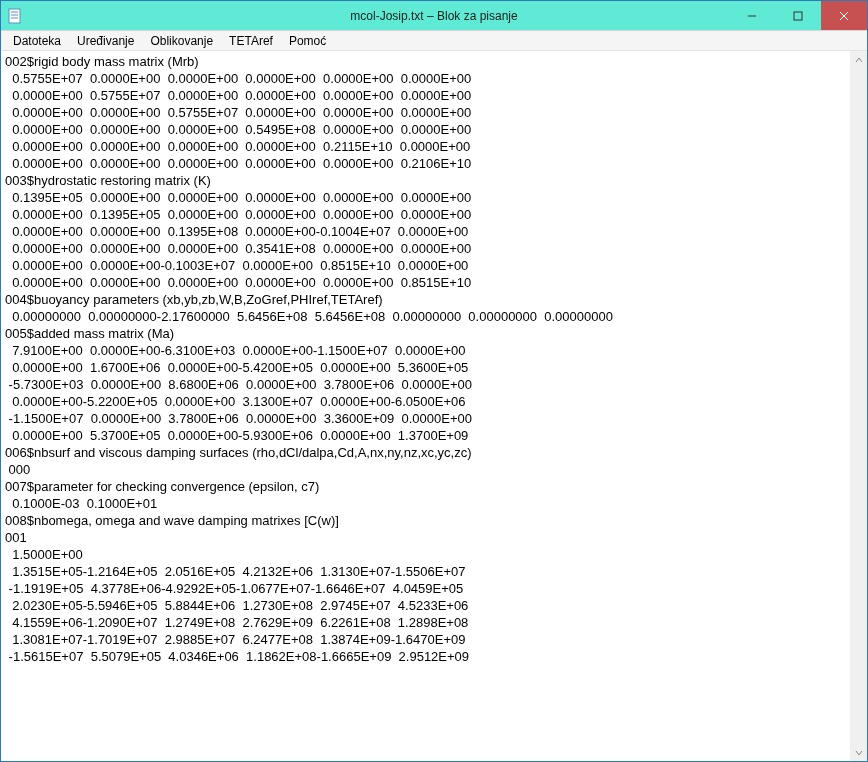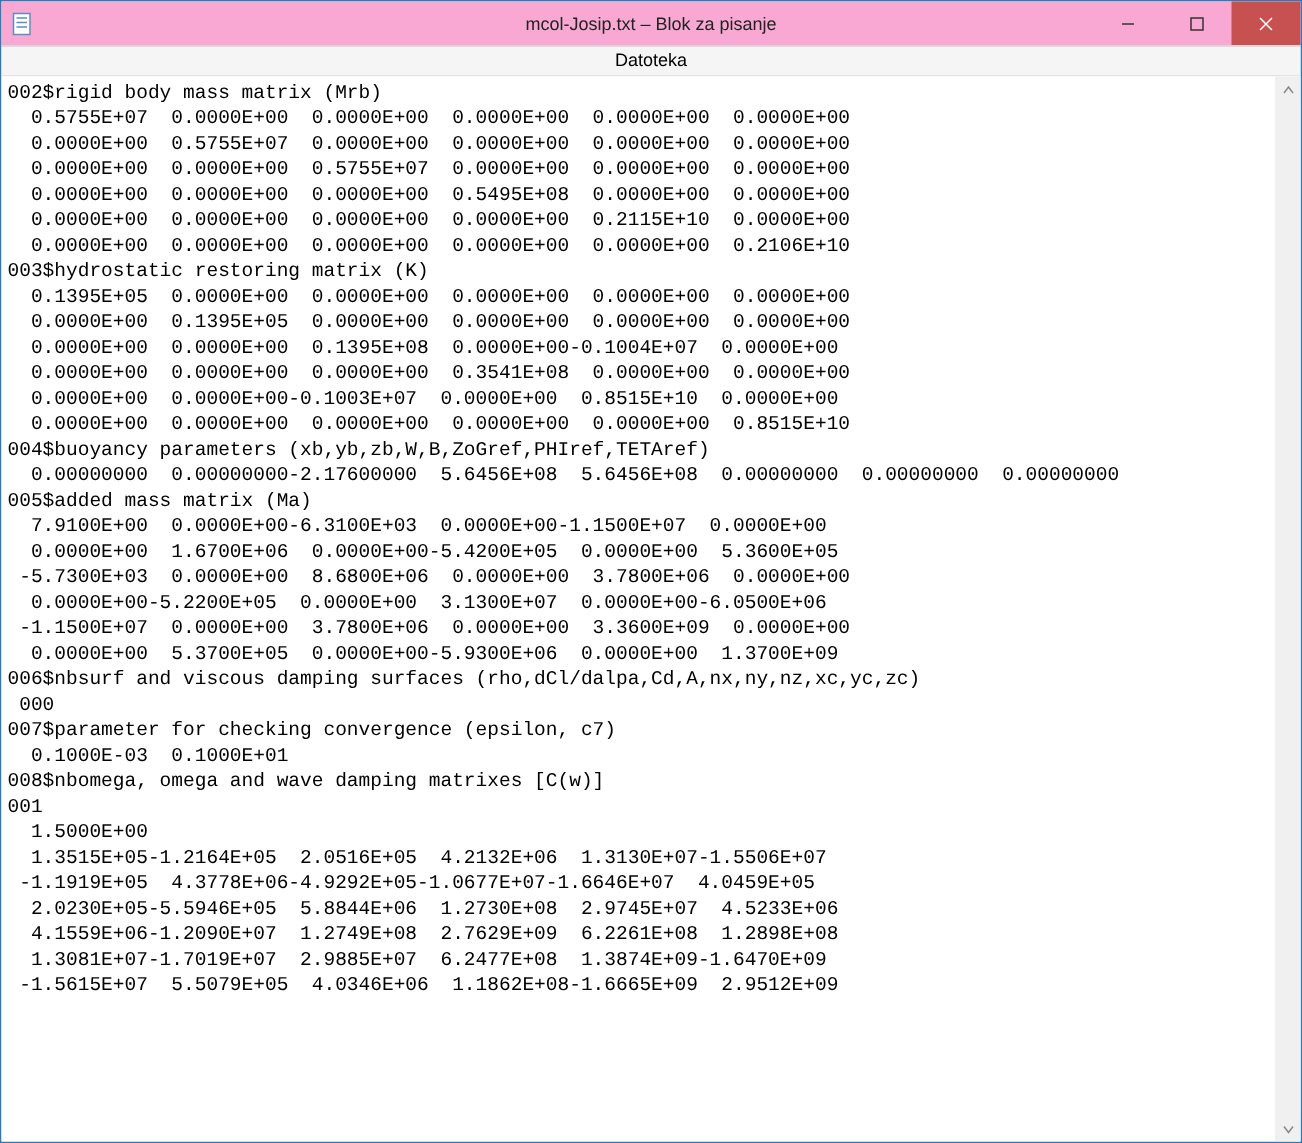--- a/index.html
+++ b/index.html
@@ -1,29 +1,29 @@
 <!DOCTYPE html>
 <html><head>
 <meta charset="utf-8">
 <style>
   * { margin: 0; padding: 0; box-sizing: border-box; }
   html, body { width: 868px; height: 762px; font-family: "Segoe UI", Tahoma, sans-serif; background: #fff; overflow: hidden; }
   .window { width: 868px; height: 762px; border: 1px solid #2e7ab8; display: flex; flex-direction: column; background: #fff; }
-  .titlebar { height: 30px; background: #f9a8d4; display: flex; align-items: center; position: relative; border-bottom: 1px solid #d6d6d6; }
+  .titlebar { height: 30px; background: #5eead4; display: flex; align-items: center; position: relative; border-bottom: 1px solid #d6d6d6; }
   .titlebar .app-icon { width: 16px; height: 16px; margin-left: 6px; display: inline-block; }
   .titlebar .title { position: absolute; left: 0; right: 0; text-align: center; font-size: 12px; color: #222; pointer-events: none; }
   .win-controls { margin-left: auto; display: flex; height: 100%; }
   .win-btn { width: 46px; height: 100%; display: flex; align-items: center; justify-content: center; cursor: pointer; }
   .win-btn.close { background: #c75050; }
   .win-btn.close svg { stroke: #fff; }
   .win-btn svg { stroke: #333; stroke-width: 1; fill: none; }
-  .menubar { height: 20px; background: #f5f5f5; display: flex; align-items: center; padding: 0 4px; font-size: 12px; border-bottom: 1px solid #e3e3e3; flex-direction: column; }
+  .menubar { height: 20px; background: #f5f5f5; display: flex; align-items: center; padding: 0 4px; font-size: 12px; border-bottom: 1px solid #e3e3e3; }
   .menu-item { padding: 2px 8px; cursor: pointer; }
   .content-wrap { flex: 1; position: relative; overflow: hidden; background: #fff; }
-  .content { position: absolute; left: 4px; top: 2px; right: 20px; bottom: 2px; font-family: Liberation Mono, monospace; font-size: 13px; line-height: 17px; white-space: pre; color: #000; overflow: hidden; }
+  .content { position: absolute; left: 4px; top: 2px; right: 20px; bottom: 2px; font-family: Liberation Sans, sans-serif; font-size: 13px; line-height: 17px; white-space: pre; color: #000; overflow: hidden; }
   .scrollbar { position: absolute; right: 0; top: 0; bottom: 0; width: 17px; background: #f0f0f0; display: flex; flex-direction: column; }
   .sb-btn { height: 17px; display: flex; align-items: center; justify-content: center; cursor: pointer; }
   .sb-track { flex: 1; background: #f0f0f0; }
 </style>
 </head>
 <body>
 
 <div class="window">
 
   <div class="titlebar">

